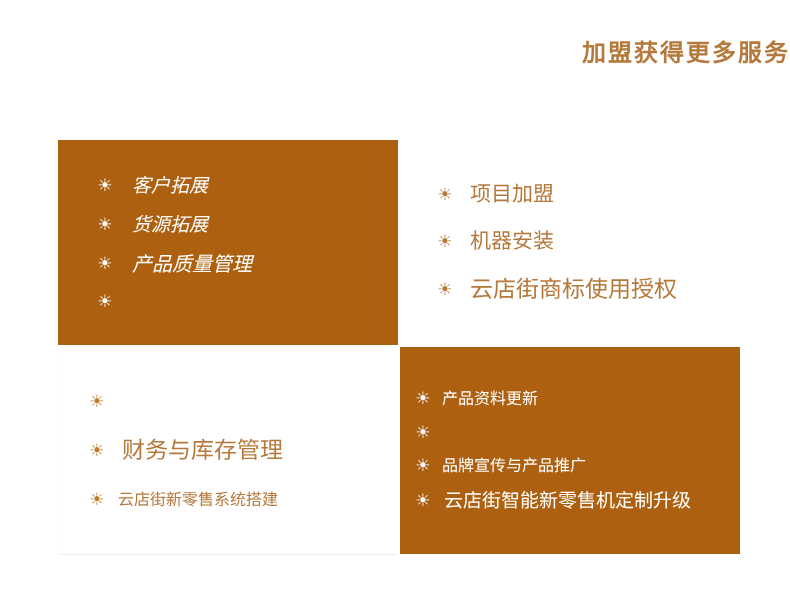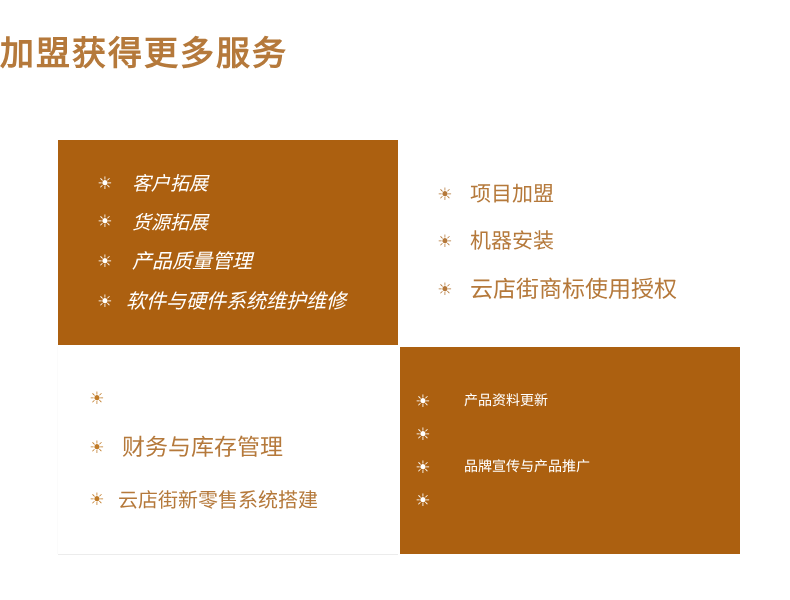--- a/index.html
+++ b/index.html
@@ -21,22 +21,22 @@
     height: 600px;
     background: #ffffff;
   }
 
   
   .title {
     position: absolute;
     left: 0;
     top: 30px;
     width: 790px;
-    text-align: left;
-    font-size: 34px;
+    text-align: right;
+    font-size: 24px;
     font-weight: 700;
     letter-spacing: 2px;
     color: #b5793b;
     line-height: 46px;
     white-space: nowrap;
   }
 
   
   .grid {
     position: absolute;
@@ -120,26 +120,26 @@
   
   .panel-tr .row { margin: 12px 0; }
   .panel-tr .sun-icon { width: 22px; font-size: 17px; color: #b5793b; }
   .panel-tr .row-label { color: #b5793b; font-size: 21px; margin-left: 14px; font-family: Liberation Serif, serif; }
   .panel-tr .row:nth-child(3) .row-label { font-size: 23px; }
 
   
   .panel-bl .row { margin: 14px 0; }
   .panel-bl .sun-icon { width: 22px; font-size: 17px; color: #c07b28; }
   .panel-bl .row-label { color: #b5793b; font-size: 23px; margin-left: 14px; }
-  .panel-bl .row:nth-child(3) .row-label { font-size: 20px; margin-left: 10px; text-align: right; }
+  .panel-bl .row:nth-child(3) .row-label { font-size: 16px; margin-left: 10px; text-align: right; }
 
   
   .panel-br .row { margin: 8px 0; }
   .panel-br .sun-icon { width: 22px; font-size: 17px; color: #ffffff; }
-  .panel-br .row-label { color: #ffffff; font-size: 14px; margin-left: 30px; }
+  .panel-br .row-label { color: #ffffff; font-size: 16px; margin-left: 8px; }
   .panel-br .row:nth-child(4) .row-label { font-size: 19px; margin-left: 10px; }
 </style>
 </head>
 <body>
 
 <div class="page">
 
   <div class="title">加盟获得更多服务</div>
 
   <div class="grid">
@@ -152,21 +152,20 @@
       <div class="row">
         <span class="sun-icon">☀</span>
         <span class="row-label">货源拓展</span>
       </div>
       <div class="row">
         <span class="sun-icon">☀</span>
         <span class="row-label">产品质量管理</span>
       </div>
       <div class="row">
         <span class="sun-icon">☀</span>
-        <span class="row-label">软件与硬件系统维护维修</span>
       </div>
     </div>
 
     <div class="panel panel-tr">
       <div class="row">
         <span class="sun-icon">☀</span>
         <span class="row-label">项目加盟</span>
       </div>
       <div class="row">
         <span class="sun-icon">☀</span>
@@ -199,17 +198,18 @@
       </div>
       <div class="row">
         <span class="sun-icon">☀</span>
       </div>
       <div class="row">
         <span class="sun-icon">☀</span>
         <span class="row-label">品牌宣传与产品推广</span>
       </div>
       <div class="row">
         <span class="sun-icon">☀</span>
+        <span class="row-label">云店街智能新零售机定制升级</span>
       </div>
     </div>
 
   </div>
 </div>
 
 </body></html>

